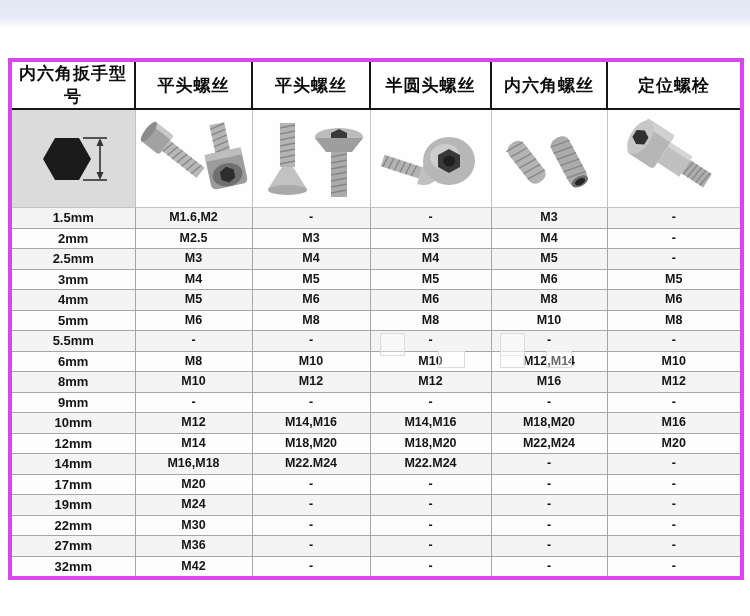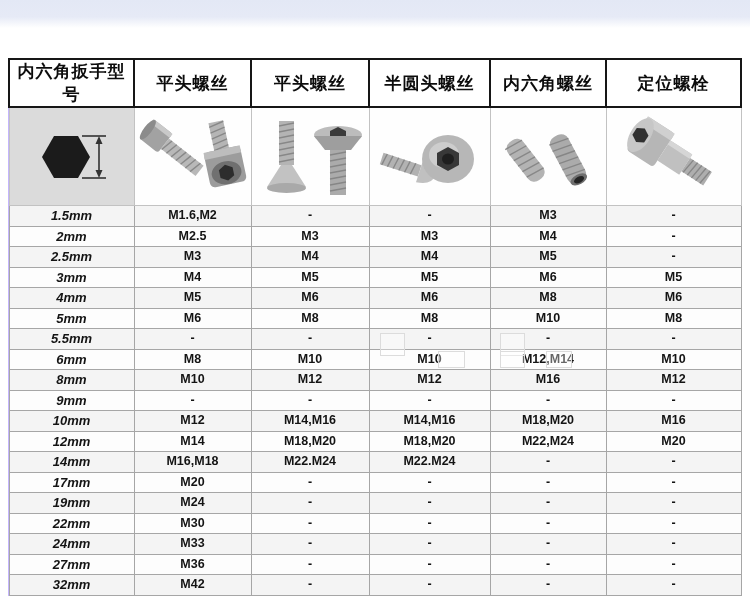--- a/index.html
+++ b/index.html
@@ -1,33 +1,33 @@
 <!DOCTYPE html>
 <html><head>
 <meta charset="utf-8">
 <style>
   html,body{margin:0;padding:0;background:#ffffff;}
   #page{position:relative;width:750px;height:616px;background:#ffffff;overflow:hidden;
         font-family:"Liberation Sans","DejaVu Sans",sans-serif;}
   #top-band{position:absolute;left:0;top:0;width:750px;height:28px;
         background:linear-gradient(to bottom,#e3e8f5 0%,#e6eaf6 60%,#ffffff 100%);}
   table#spec{position:absolute;left:8px;top:58px;width:732px;
-        border-collapse:collapse;table-layout:fixed;background:#c4b5fd;
-        border:1px solid #d946ef;}
+        border-collapse:collapse;table-layout:fixed;background:#14b8a6;
+        border:4px solid #d946ef;}
   #spec thead th{
         border:2px solid #161616;background:#ffffff;color:#0c0c0c;
         font-size:17px;font-weight:bold;height:26px;padding:0;letter-spacing:1px;}
   #spec tr.img-row td{border:1px solid #c2c2c2;height:97px;padding:0;
         text-align:center;vertical-align:middle;background:#fefefe;}
   #spec tr.img-row td.hexcell{background:#dbdbdb;}
   #spec tbody.data tr th, #spec tbody.data tr td{
         border:1px solid #a6a6a6;height:19.5px;padding:0;margin:0;
         font-size:12.5px;font-weight:bold;color:#141414;text-align:center;
         line-height:19.5px;white-space:nowrap;overflow:hidden;}
-  #spec tbody.data tr th{font-size:13px;font-style:italic;}
+  #spec tbody.data tr th{font-size:13px;}
   #spec tbody.data tr:nth-child(odd){background:#f4f4f4;}
   #spec tbody.data tr:nth-child(even){background:#fdfdfd;}
   .ghost{position:absolute;border:1px solid #dcdcdc;background:rgba(255,255,255,0.35);}
   svg{display:block;margin:0 auto;}
   .thread{stroke:#808080;stroke-width:1.4;opacity:.85;}
 </style>
 </head>
 <body>
 
 <div id="page">
@@ -327,28 +327,20 @@
         </tr>
         <tr>
           <th>22mm</th>
           <td>M30</td>
           <td>-</td>
           <td>-</td>
           <td>-</td>
           <td>-</td>
         </tr>
         <tr>
-          <th>24mm</th>
-          <td>M33</td>
-          <td>-</td>
-          <td>-</td>
-          <td>-</td>
-          <td>-</td>
-        </tr>
-        <tr>
           <th>27mm</th>
           <td>M36</td>
           <td>-</td>
           <td>-</td>
           <td>-</td>
           <td>-</td>
         </tr>
         <tr>
           <th>32mm</th>
           <td>M42</td>

